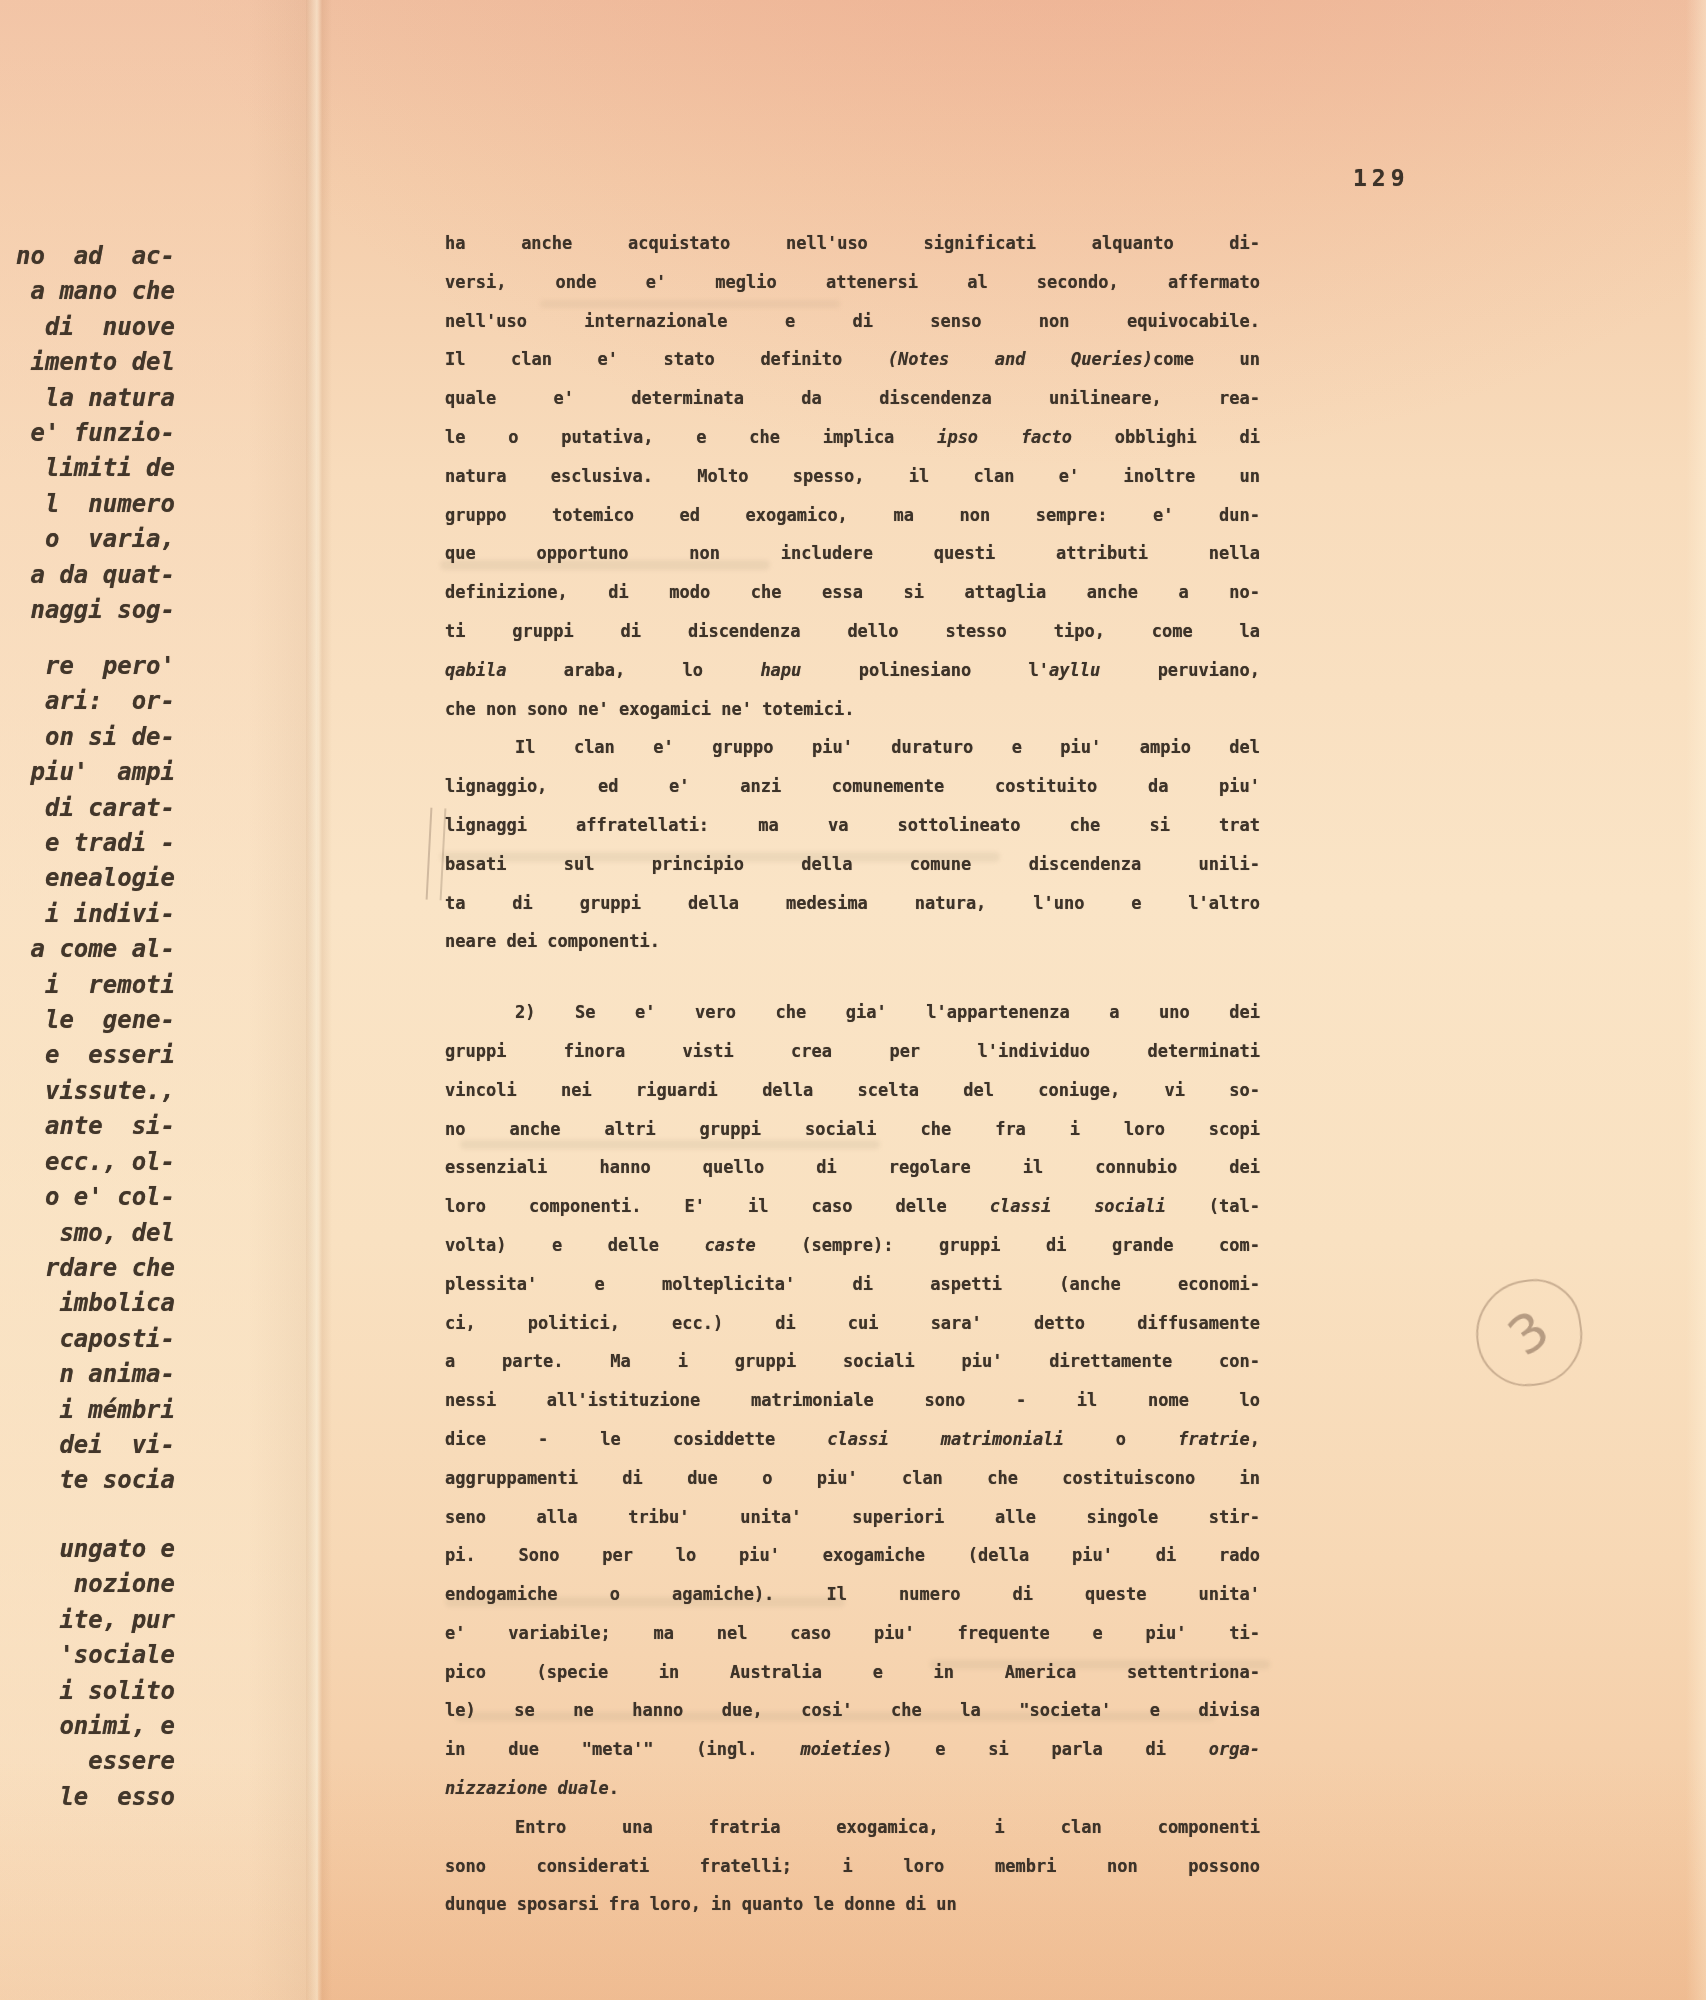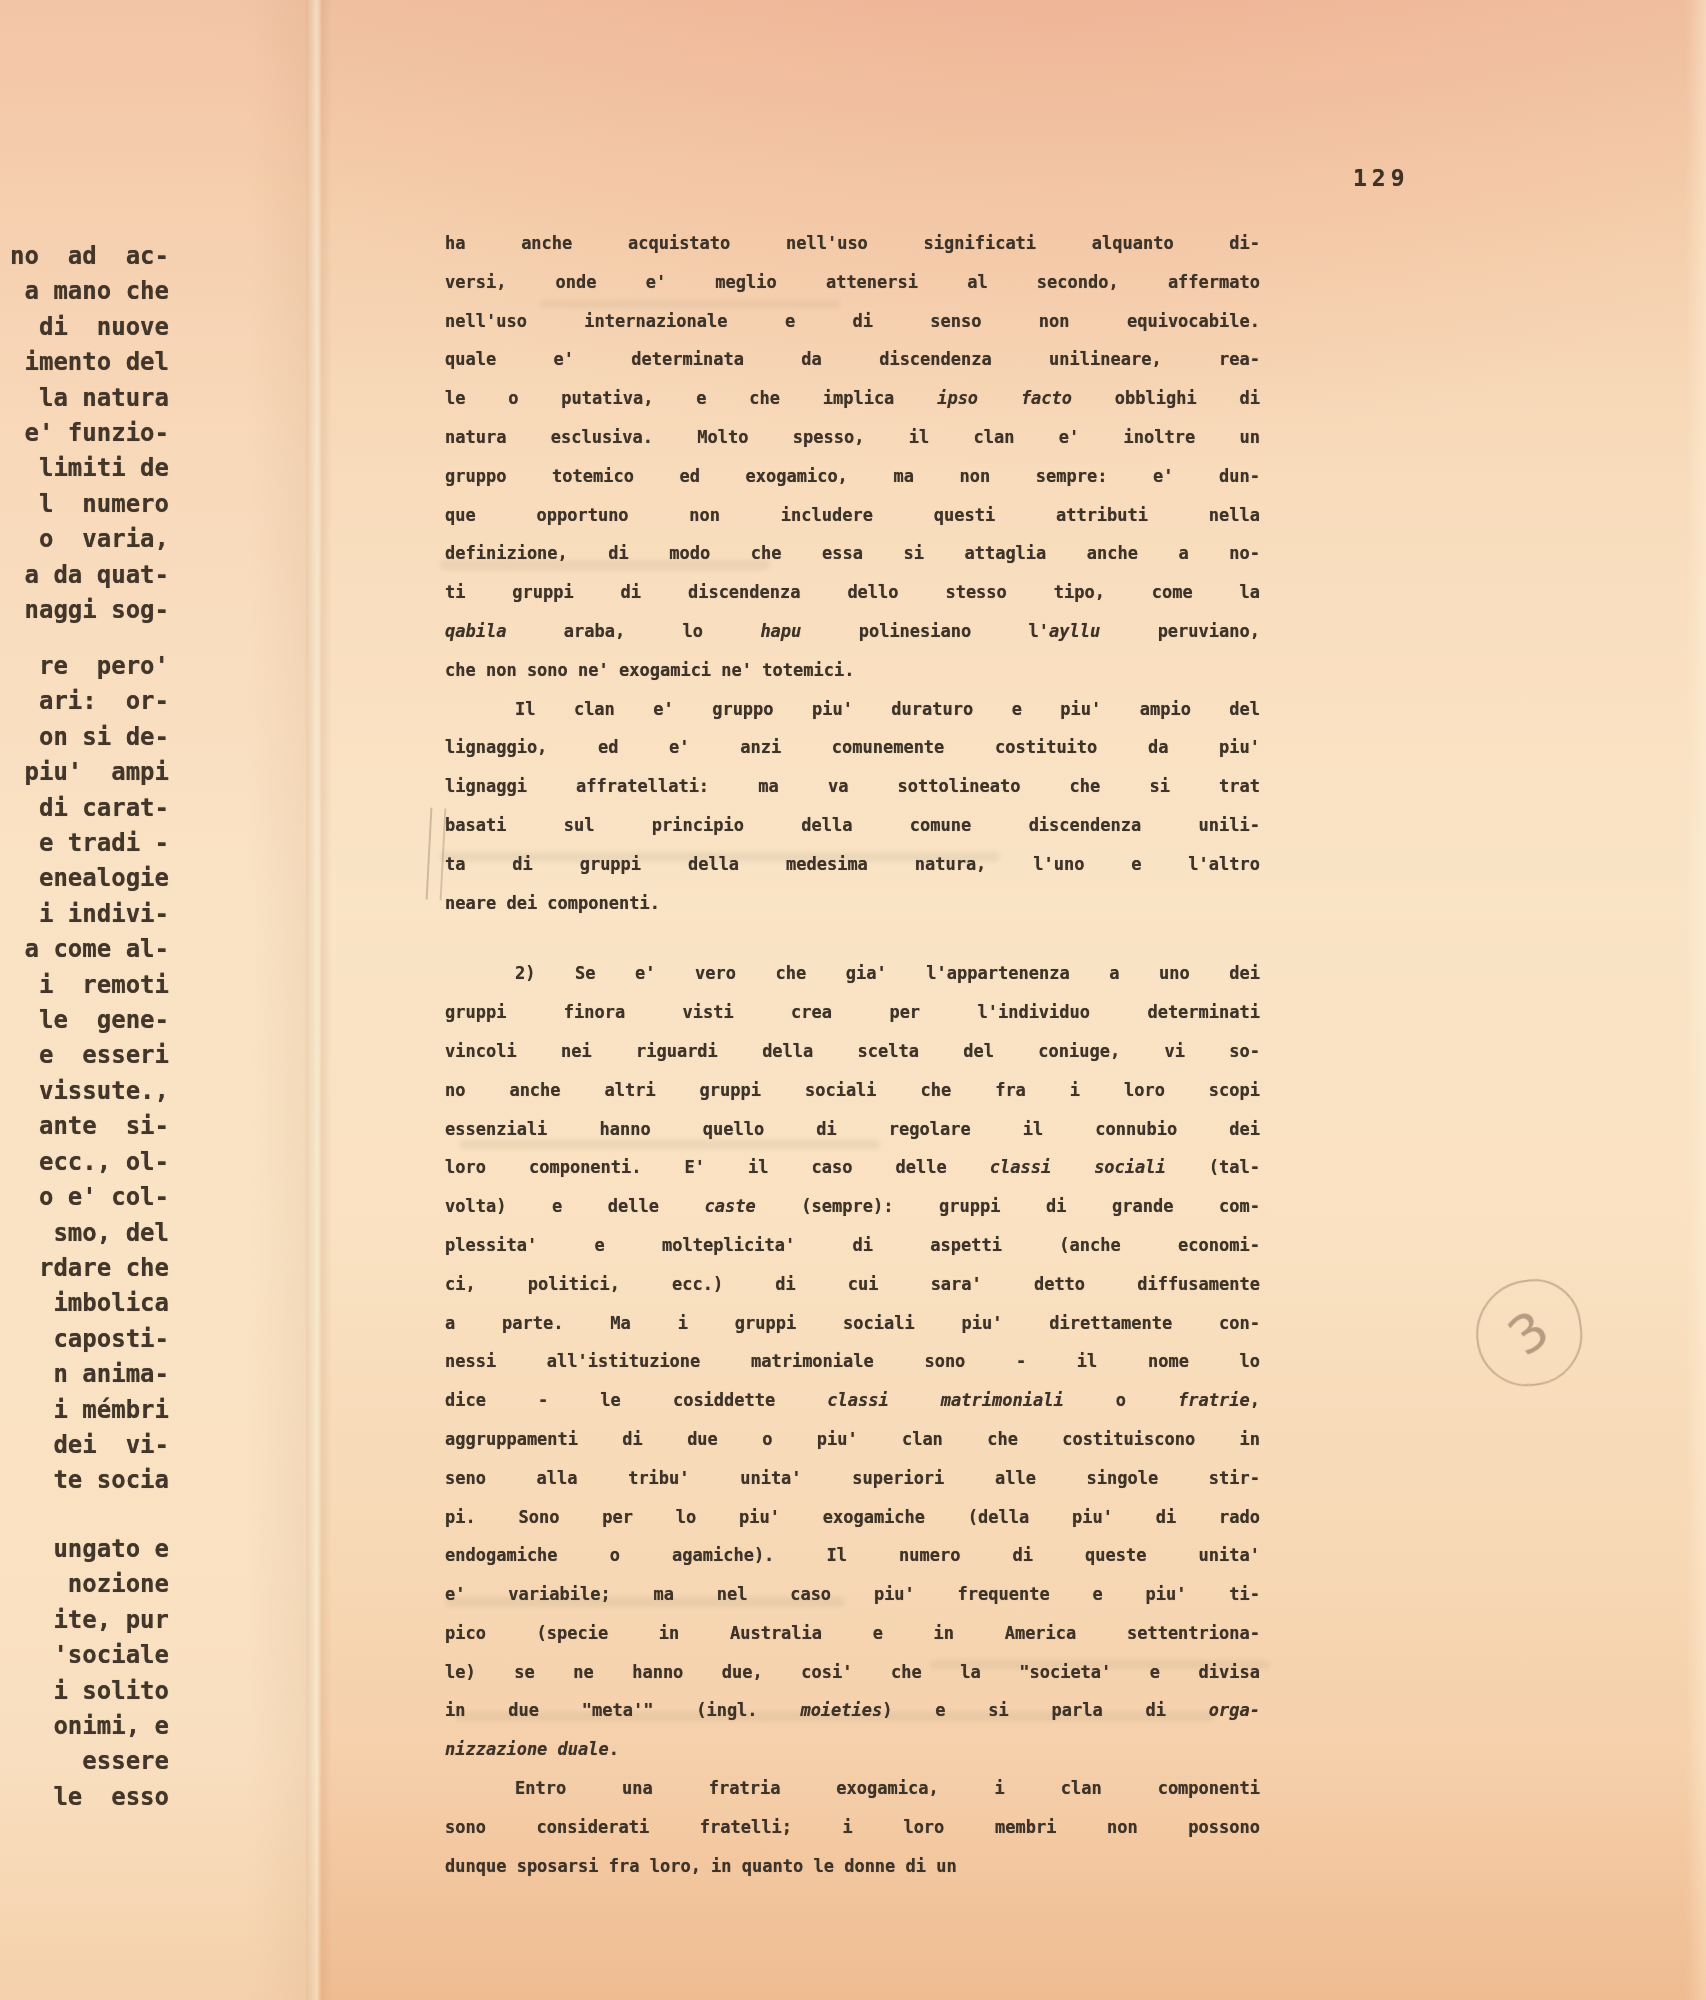--- a/index.html
+++ b/index.html
@@ -36,21 +36,21 @@
   .ink{color:#3d3329;text-shadow:0 0 0.7px rgba(58,47,37,0.65);font-weight:700;}
 
   .left-col{
     position:absolute;left:-14px;width:178px;text-align:right;
     font-size:24px;line-height:35.4px;
   }
   .left-col .lline{white-space:pre;}
   #left-g1{top:239px;}
   #left-g2{top:649px;}
   #left-g3{top:1532px;}
-  .left-col-wrap{position:absolute;left:5px;top:0;width:200px;height:1403px;color:#42362a;}
+  .left-col-wrap{position:absolute;left:11px;top:0;width:200px;height:1403px;color:#42362a;font-style:italic;}
 
   .page-number{
     position:absolute;left:1353px;top:165px;
     font-size:23px;letter-spacing:5px;
   }
 
   #main-text{
     position:absolute;left:445px;top:224px;width:815px;
     font-size:17px;line-height:38.8px;
   }
@@ -163,20 +163,21 @@
       </div>
   </div>
 
   <div class="page-number ink">129</div>
 
   <div id="main-text" class="ink">
       <div class="para">
         <div class="line"><span>ha anche acquistato nell'uso significati alquanto di-</span></div>
         <div class="line"><span>versi, onde e' meglio attenersi al secondo, affermato</span></div>
         <div class="line"><span>nell'uso internazionale e di senso non equivocabile.</span></div>
+        <div class="line"><span>Il clan e' stato definito </span><span class="it">(Notes and Queries)</span><span>come un</span></div>
         <div class="line"><span>quale e' determinata da discendenza unilineare, rea-</span></div>
         <div class="line"><span>le o putativa, e che implica </span><span class="it">ipso facto</span><span> obblighi di</span></div>
         <div class="line"><span>natura esclusiva. Molto spesso, il clan e' inoltre un</span></div>
         <div class="line"><span>gruppo totemico ed exogamico, ma non sempre: e' dun-</span></div>
         <div class="line"><span>que opportuno non includere questi attributi nella</span></div>
         <div class="line"><span>definizione, di modo che essa si attaglia anche a no-</span></div>
         <div class="line"><span>ti gruppi di discendenza dello stesso tipo, come la</span></div>
         <div class="line"><span class="it">qabila</span><span> araba, lo </span><span class="it">hapu</span><span> polinesiano l'</span><span class="it">ayllu</span><span> peruviano,</span></div>
         <div class="line last"><span>che non sono ne' exogamici ne' totemici.</span></div>
       </div>

